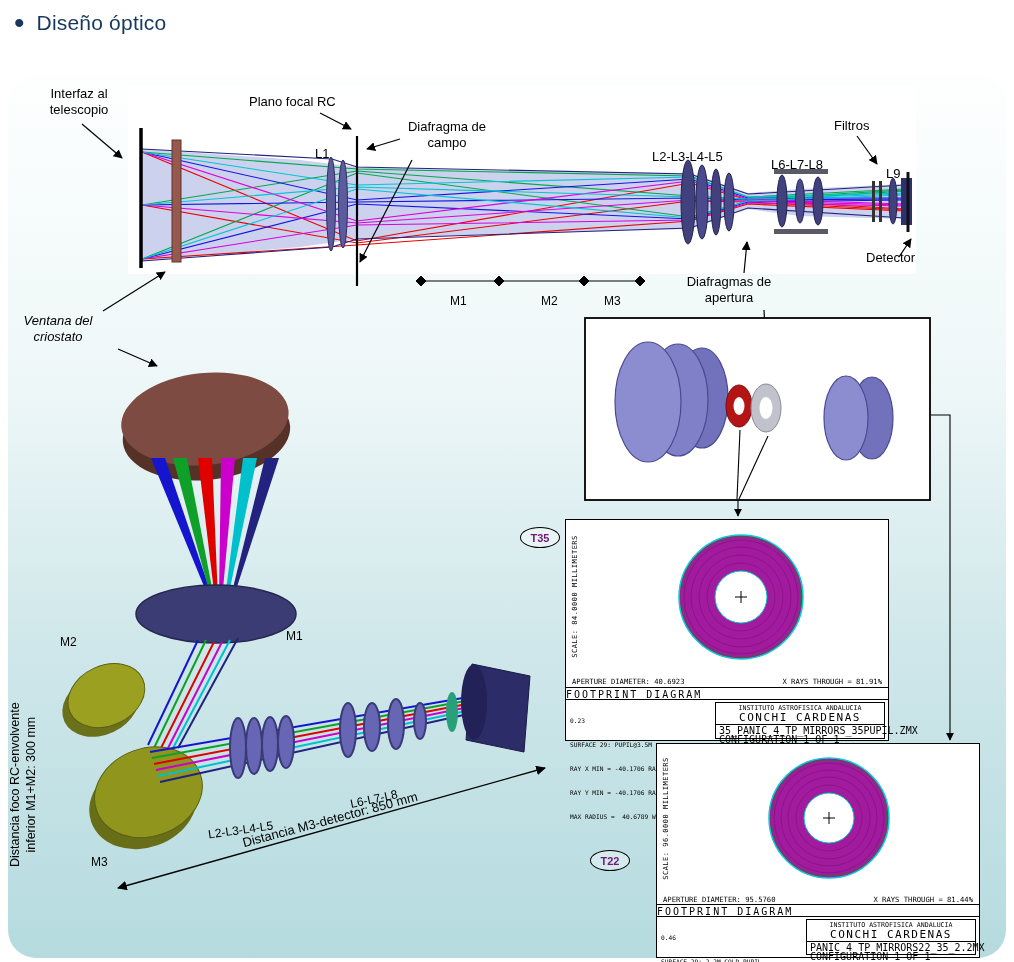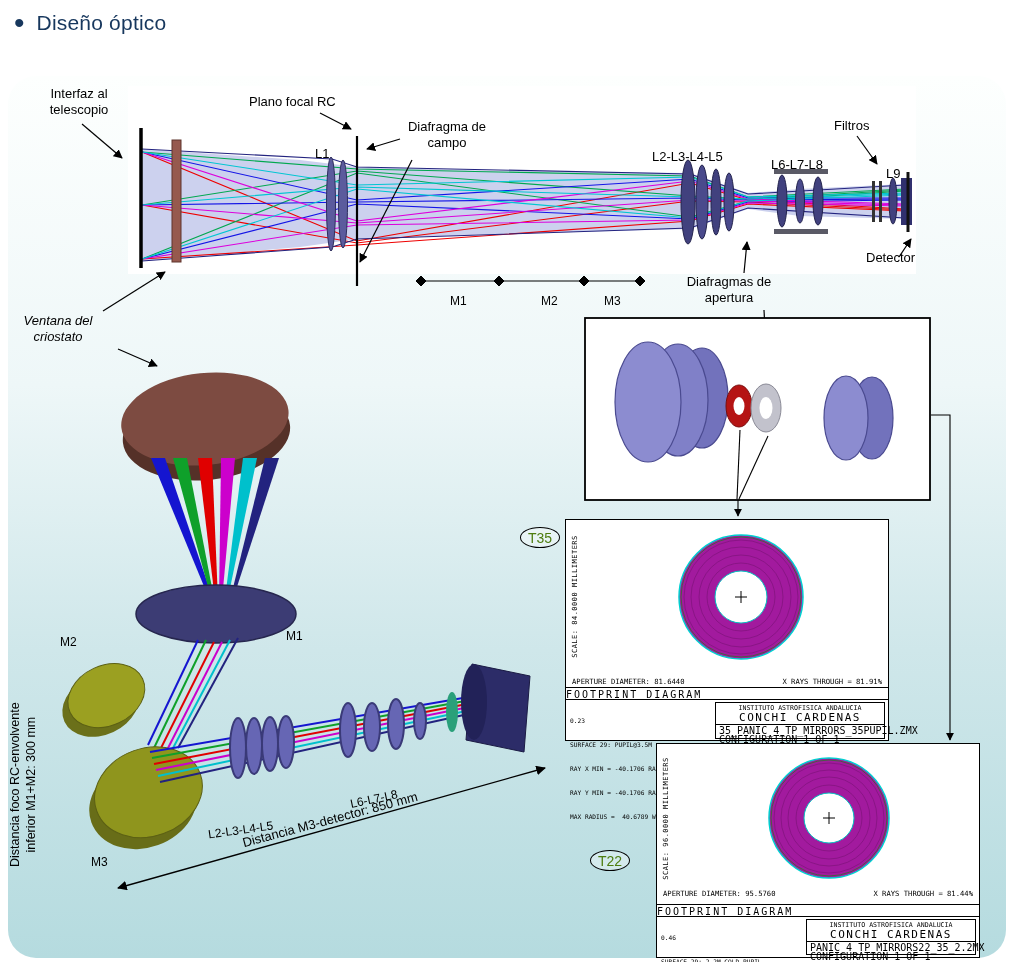--- a/index.html
+++ b/index.html
@@ -12,21 +12,21 @@
   .title-row { position:absolute; left:14px; top:10px; display:flex; align-items:center;
                gap:12px; color:#17375d; }
   .title-bullet { font-size:30px; line-height:26px; }
   .title-text { font-size:21px; letter-spacing:.2px; }
   svg.art { position:absolute; left:0; top:0; pointer-events:none; }
   .lbl { position:absolute; font-size:13px; color:#000; line-height:1.2; white-space:nowrap; }
   .lbl.center { text-align:center; white-space:normal; }
   .lbl.small { font-size:12px; }
   .badge { position:absolute; width:40px; height:21px; border:1.6px solid #000;
            border-radius:50%; display:flex; align-items:center; justify-content:center;
-           font-size:14px; font-weight:normal; color:#4d7c0f; background:rgba(255,255,255,.35); }
+           font-size:11px; font-weight:bold; color:#701a75; background:rgba(255,255,255,.35); }
   .rot-left { position:absolute; left:-96px; top:769px; width:240px; text-align:center;
               font-size:12.5px; color:#000; transform:rotate(-90deg); line-height:1.25; }
   .rot-dist { position:absolute; left:170px; top:812px; width:320px; text-align:center;
               font-size:13px; color:#000; transform:rotate(-15deg); }
   .rot-l678 { transform:rotate(-12deg); }
   .rot-l2345 { transform:rotate(-8deg); }
   
   .fp { position:absolute; background:#ffffff; border:1.6px solid #000; color:#000;
         font-family:"DejaVu Sans Mono", monospace; }
   .fp-scale { position:absolute; left:-56px; width:130px; height:9px; text-align:center;
@@ -281,21 +281,21 @@
       <g fill="none" stroke="#6e106b" stroke-width="0.8" opacity="0.6">
         <circle cx="175" cy="77" r="34"></circle>
           <circle cx="175" cy="77" r="42"></circle>
         <circle cx="175" cy="77" r="50"></circle>
           <circle cx="175" cy="77" r="57"></circle>
       </g>
       <circle cx="175" cy="77" r="26" fill="#ffffff" stroke="#00c0c0" stroke-width="1"></circle>
       <path d="M169,77 H181 M175,71 V83" stroke="#000" stroke-width="1"></path>
     </svg>
     <div class="fp-apr" style="top:157px;">
-      <span>APERTURE DIAMETER: 81.6440</span>
+      <span>APERTURE DIAMETER: 40.6923</span>
       <span>X RAYS THROUGH = 81.91%</span>
     </div>
     <div class="fp-rule" style="top:167px;"></div>
     <div class="fp-title" style="top:168.5px;">FOOTPRINT DIAGRAM</div>
     <div class="fp-rule" style="top:179px;"></div>
     <div class="fp-left" style="top:181px;">
       <div>0.23</div>
       <div>SURFACE 29: PUPIL@3.5M</div>
       <div>RAY X MIN = -40.1706 RAY X MAX =  40.1706</div>
       <div>RAY Y MIN = -40.1706 RAY Y MAX =  40.1706</div>
@@ -321,21 +321,21 @@
       <circle cx="172" cy="74" r="58" fill="none" stroke="#13840f" stroke-width="0.8" opacity="0.8"></circle>
       <g fill="none" stroke="#6e106b" stroke-width="0.8" opacity="0.6">
         <circle cx="172" cy="74" r="33"></circle>
           <circle cx="172" cy="74" r="41"></circle>
         <circle cx="172" cy="74" r="48"></circle>
           <circle cx="172" cy="74" r="55"></circle>
       </g>
       <circle cx="172" cy="74" r="25" fill="#ffffff" stroke="#00c0c0" stroke-width="1"></circle>
       <path d="M166,74 H178 M172,68 V80" stroke="#000" stroke-width="1"></path>
     </svg>
-    <div class="fp-apr" style="top:145px;">
+    <div class="fp-apr" style="top:151px;">
       <span>APERTURE DIAMETER: 95.5760</span>
       <span>X RAYS THROUGH = 81.44%</span>
     </div>
     <div class="fp-rule" style="top:160px;"></div>
     <div class="fp-title" style="top:161.5px;">FOOTPRINT DIAGRAM</div>
     <div class="fp-rule" style="top:172px;"></div>
     <div class="fp-left" style="top:174px;">
       <div>0.46</div>
       <div>SURFACE 29: 2.2M COLD PUPIL</div>
       

